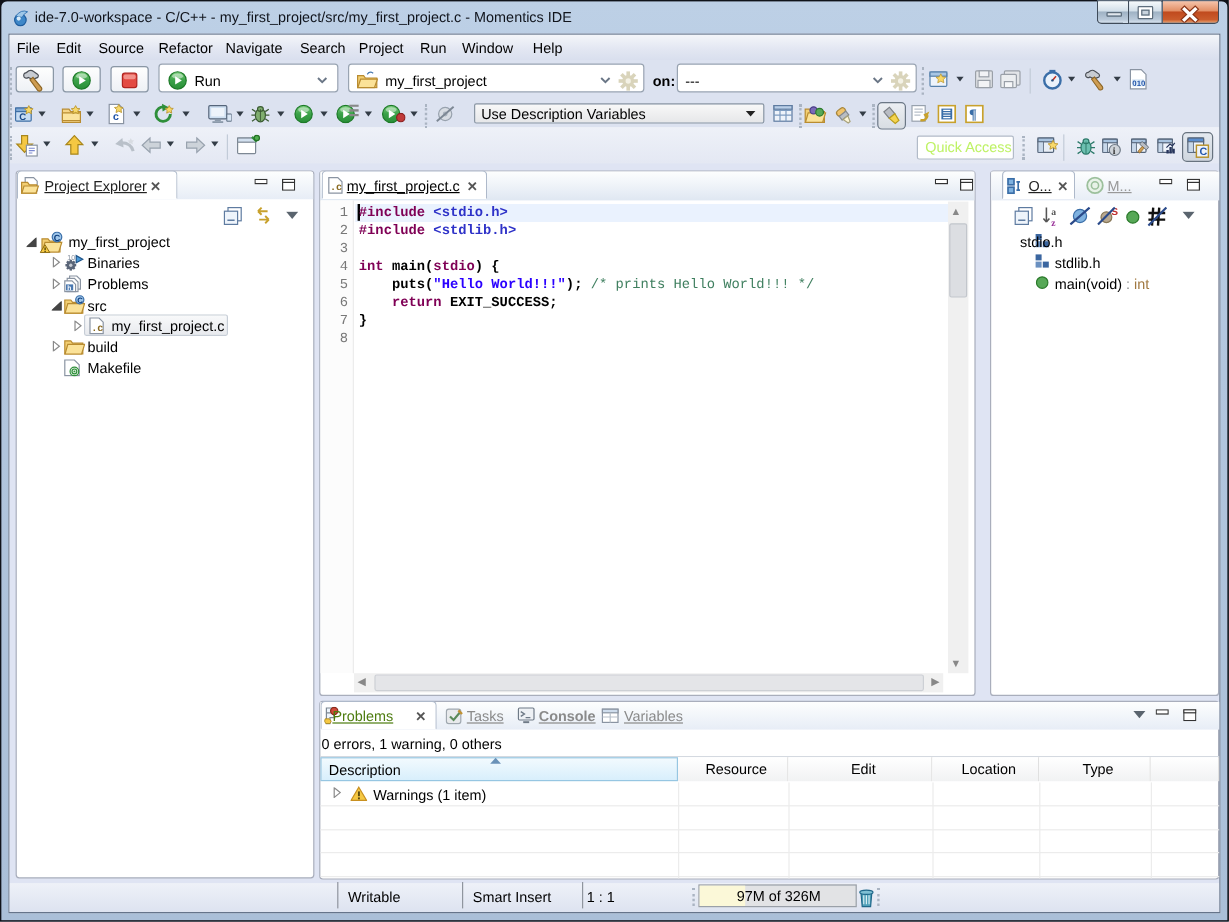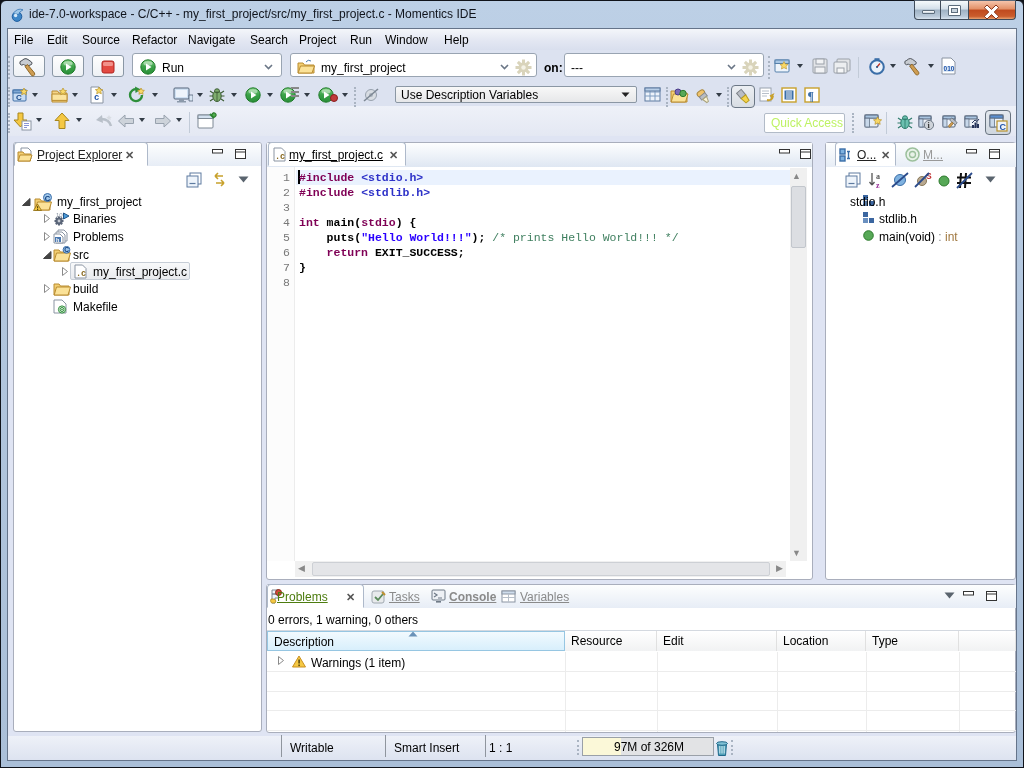--- a/index.html
+++ b/index.html
@@ -27,21 +27,21 @@
 .vtab { position:absolute; top:-1px; height:24px; background:#fff; border:1px solid #aeb9ca; border-bottom:1px solid #fff; border-radius:4px 4px 0 0; }
 .tabtxt { position:absolute; top:5px; white-space:nowrap;text-decoration:underline; }
 .xico { position:absolute; top:6px; font-size:11px; color:#555; font-weight:bold; letter-spacing:-1px;}
 #code { position:absolute; left:299px; top:170px; font-family:"Liberation Mono", monospace; font-size:11.5px; line-height:15px; white-space:pre; font-weight:bold; color:#000; }
 #gutter { position:absolute; left:266px; top:170px; width:24px; text-align:right; font-family:"Liberation Mono", monospace; font-size:11.5px; line-height:15px; color:#787878; white-space:pre; }
 .kw { color:#7f0055; }
 .inc { color:#2e32c8; }
 .str { color:#2a00ff; }
 .com { color:#3f7f5f; font-weight:normal; }
 .trow { position:absolute; height:17px; white-space:nowrap; color:#000; padding-top:2px; }
-.hcell { position:absolute; height:20px; border-right:1px solid #e0e0e0; background:linear-gradient(#ffffff,#f1f2f3); color:#000; padding:3px 0 0 6px; }
+.hcell { position:absolute; height:20px; border-right:1px solid #e0e0e0; background:linear-gradient(#ffffff,#f1f2f3); color:#000; padding:3px 0 0 6px;text-align:center; }
 .grid-h { position:absolute; height:1px; background:#ececec; }
 .grid-v { position:absolute; width:1px; background:#ececec; }
 #statusbar { position:absolute; left:8px; top:736px; width:1008px; height:24px; background:linear-gradient(#eef1f8,#dde3f0); color:#1f1f1f; }
 .ssep { position:absolute; top:735px; height:22px; width:1px; background:#8f959e; }
 svg { display:block; }
 .ico { position:absolute; }
 .scroll { background:#f0f0f0; position:absolute; }
 </style></head><body>
 <div id="frame"></div>
 <div id="client"></div>

